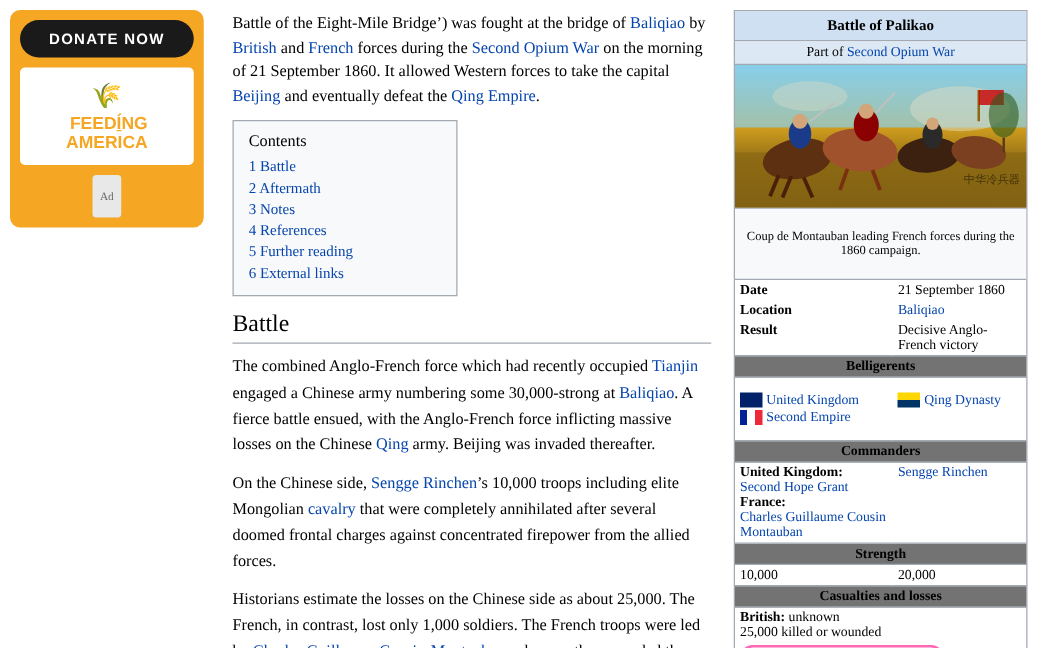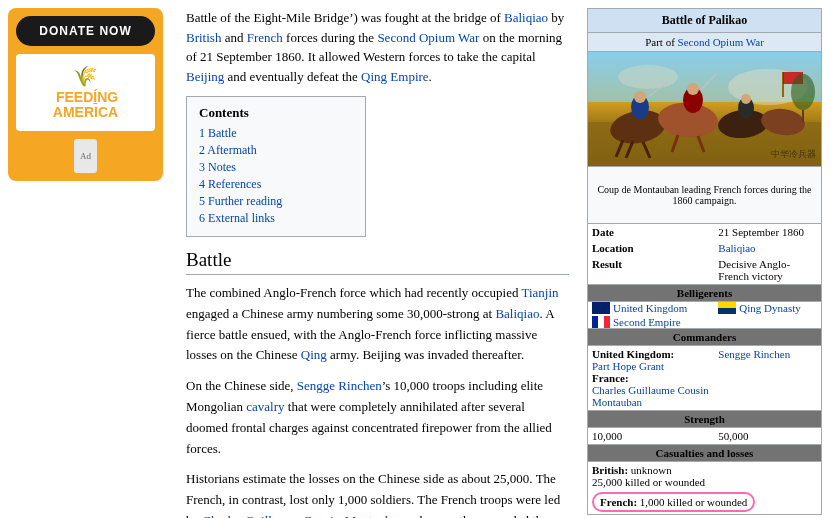--- a/index.html
+++ b/index.html
@@ -109,21 +109,21 @@
     .contents-box {
       border: 1px solid #a2a9b1;
       background: #f8f9fa;
       padding: 8px 12px;
       display: inline-block;
       margin-bottom: 12px;
       min-width: 180px;
     }
 
     .contents-title {
-      font-weight: bold;
+      font-weight: normal;
       font-size: 13px;
       margin-bottom: 5px;
     }
 
     .contents-list {
       list-style: none;
       padding: 0;
     }
 
     .contents-list li {
@@ -209,21 +209,21 @@
     .infobox-table tr.section-header td {
       background: #737373;
       font-weight: bold;
       text-align: center;
       padding: 2px;
       border-top: 1px solid #a2a9b1;
       border-bottom: 1px solid #a2a9b1;
     }
 
     .infobox-table tr.belligerent-row td {
-      padding: 0 4px;
+      padding: 12px 4px;
       vertical-align: top;
     }
 
     .flag-cell {
       display: flex;
       align-items: center;
       gap: 3px;
     }
 
     .flag-uk {
@@ -256,21 +256,21 @@
       color: #000;
       white-space: nowrap;
     }
 
     .value-cell {
       color: #000;
     }
 
     .watermark {
       position: absolute;
-      bottom: 5px;
+      bottom: 16px;
       right: 5px;
       font-size: 9px;
       color: rgba(0,0,0,0.5);
       font-family: Arial, sans-serif;
     }
 
     .battle-bg {
       position: absolute;
       width: 100%;
       height: 100%;
@@ -421,35 +421,35 @@
             </div>
           </td>
         </tr>
 
         <tr class="section-header">
           <td colspan="2">Commanders</td>
         </tr>
         <tr>
           <td>
             <strong>United Kingdom:</strong><br>
-            <a>Part Hope Grant</a><br>
+            <a>Second Hope Grant</a><br>
             <strong>France:</strong><br>
             <a>Charles Guillaume Cousin Montauban</a>
           </td>
           <td>
             <a>Sengge Rinchen</a>
           </td>
         </tr>
 
         <tr class="section-header">
           <td colspan="2">Strength</td>
         </tr>
         <tr>
           <td>10,000</td>
-          <td>50,000</td>
+          <td>20,000</td>
         </tr>
 
         <tr class="section-header">
           <td colspan="2">Casualties and losses</td>
         </tr>
         <tr>
           <td colspan="2">
             <strong>British:</strong> unknown<br>
             <span>25,000 killed or wounded</span>
           </td>

